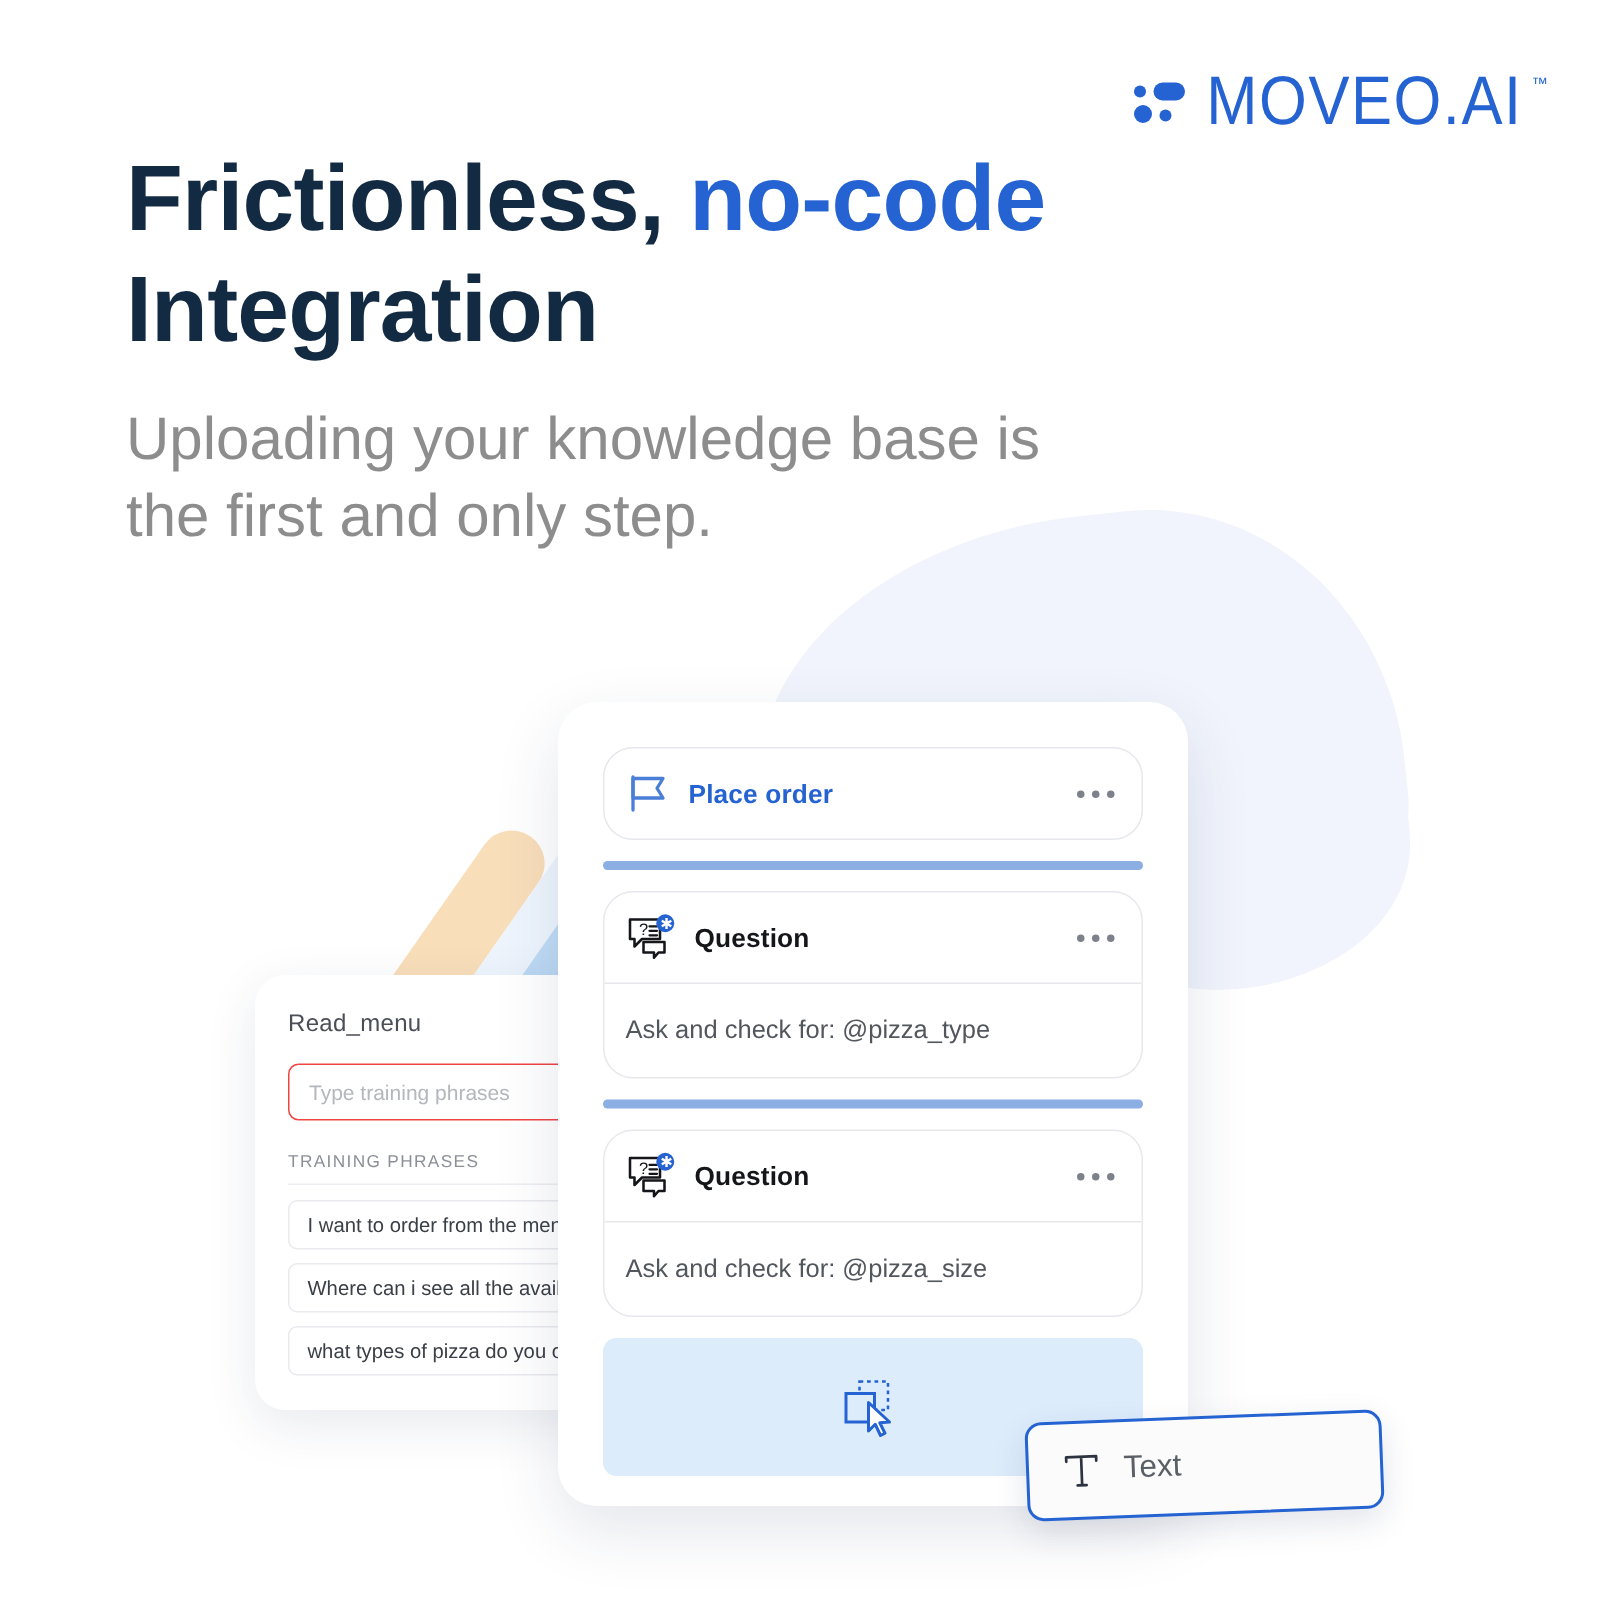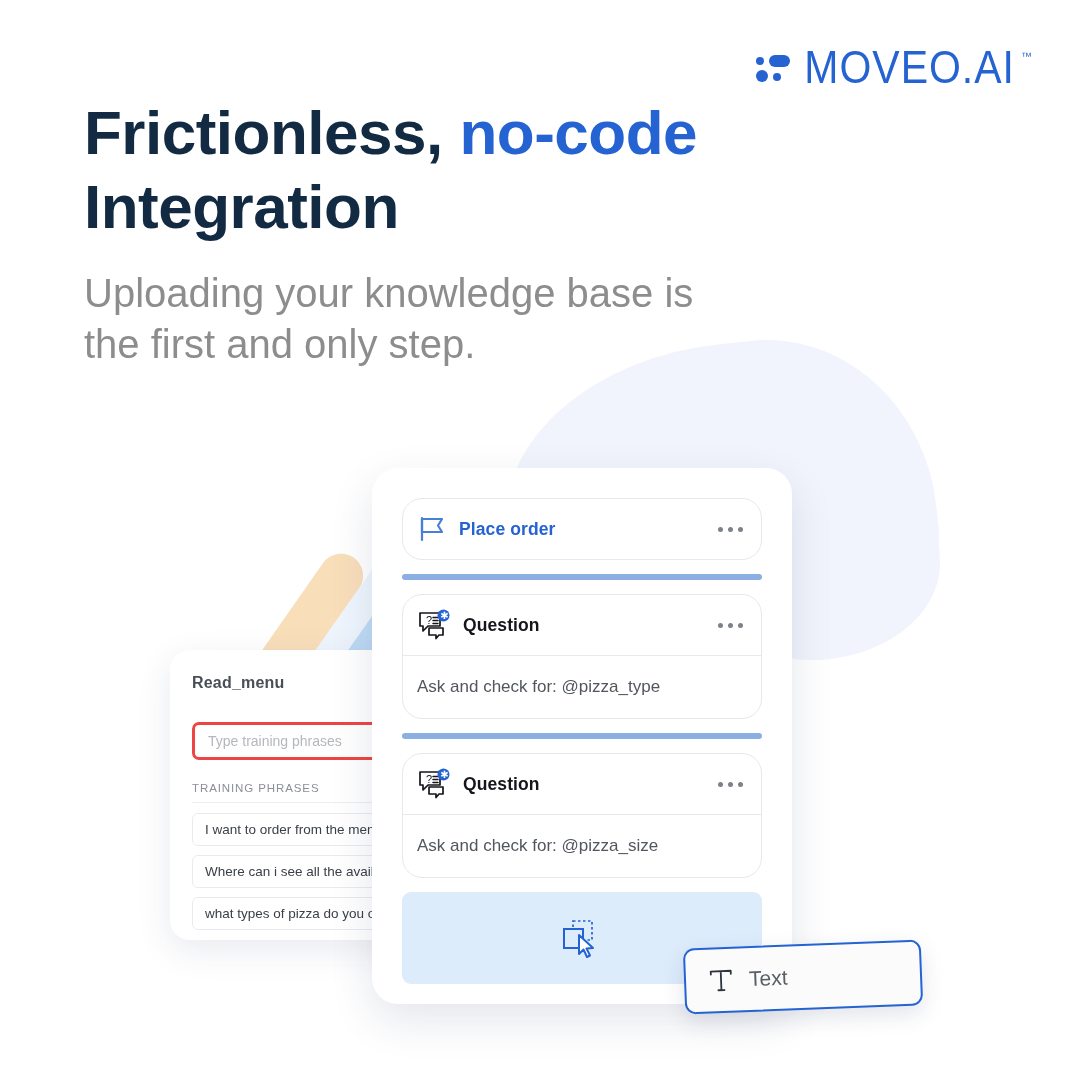--- a/index.html
+++ b/index.html
@@ -134,28 +134,28 @@
     height: 290px;
     background: #ffffff;
     border-radius: 20px;
     box-shadow: 0 10px 34px rgba(30,50,90,.10);
     z-index: 2;
     padding: 24px 22px;
     overflow: hidden;
   }
   .back-title {
     font-size: 16px;
-    font-weight: bold;
+    font-weight: normal;
     color: #4a4f57;
-    margin-bottom: 30px;
+    margin-bottom: 17px;
     letter-spacing: .2px;
   }
   .back-input {
     height: 38px;
-    border: 3px solid #ef4444;
+    border: 1px solid #ef4444;
     border-radius: 7px;
     display: flex;
     align-items: center;
     padding: 0 13px;
     font-size: 14px;
     color: #b4b7bd;
     margin-bottom: 22px;
   }
   .back-label {
     font-size: 11.5px;

